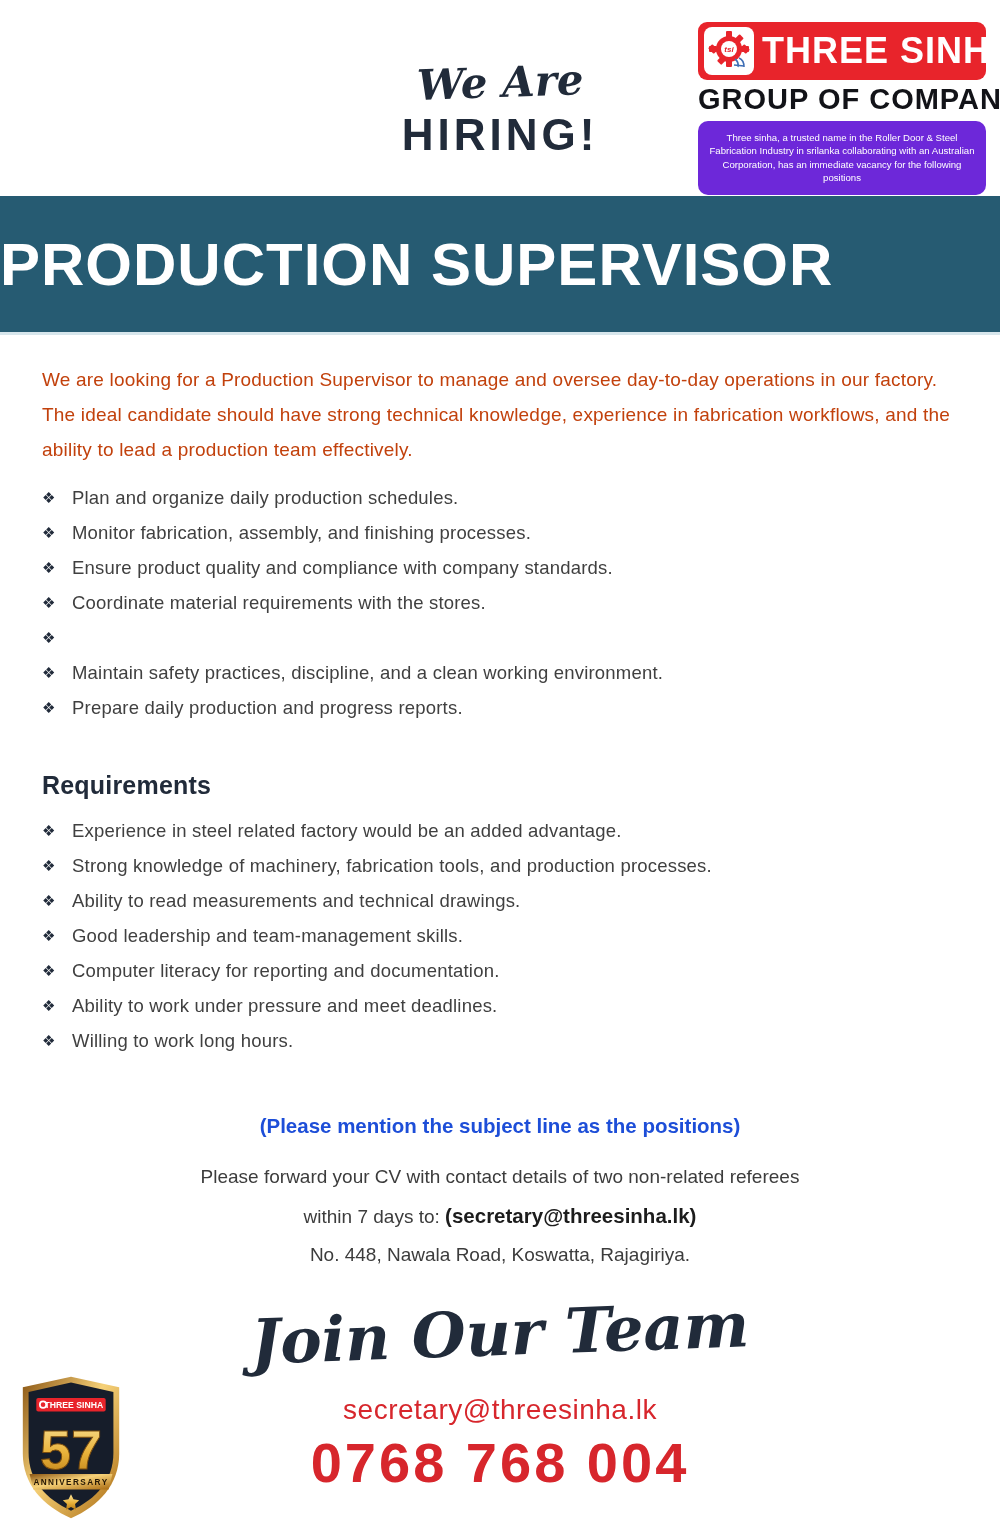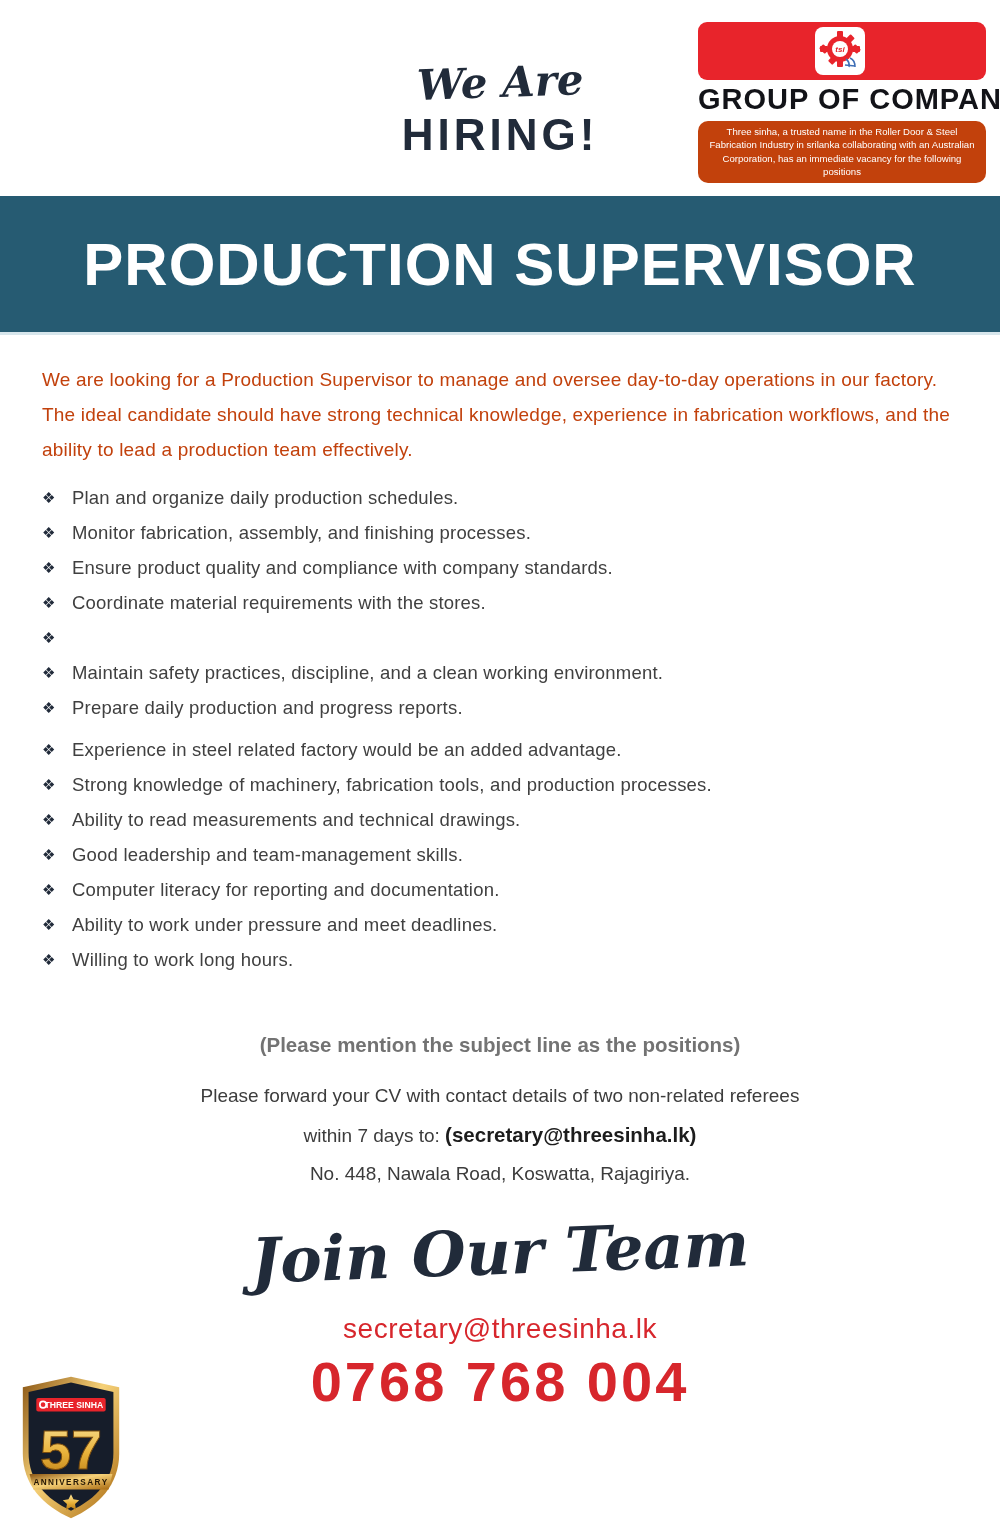--- a/index.html
+++ b/index.html
@@ -28,42 +28,42 @@
     font-size:44px;font-weight:bold;letter-spacing:4px;
     margin-top:6px;
   }
   .logo-block{
     position:absolute;top:22px;right:14px;width:288px;
     text-align:center;
   }
   .logo-red{
     background:#e8242b;border-radius:9px;
     display:flex;align-items:center;gap:8px;
-    padding:5px 10px 5px 6px;height:58px;box-sizing:border-box;flex-direction:column;
+    padding:5px 10px 5px 6px;height:58px;box-sizing:border-box;
   }
   .logo-icon-box{
     background:#ffffff;border-radius:8px;width:50px;height:48px;
     flex:0 0 auto;display:flex;align-items:center;justify-content:center;
   }
   .logo-brand{
     color:#ffffff;font-weight:bold;font-size:36px;letter-spacing:1px;
     white-space:nowrap;flex:1;text-align:center;
   }
   .logo-sub{
     font-size:29px;font-weight:bold;color:#121318;
     letter-spacing:1px;margin-top:3px;white-space:nowrap;
   }
   .logo-pill{
-    background:#c2410c;border-radius:10px;color:#ffffff;
-    font-size:9.6px;line-height:1.4;padding:4px 7px;margin-top:5px;
+    background:#6d28d9;border-radius:10px;color:#ffffff;
+    font-size:9.6px;line-height:1.4;padding:10px 7px;margin-top:5px;
   }
   
   .banner{
     height:139px;background:#265b72;
-    display:flex;align-items:center;justify-content:center;
+    display:flex;align-items:center;justify-content:flex-start;
     border-bottom:3px solid #d7e6ec;box-sizing:border-box;
   }
   .banner-title{
     color:#ffffff;font-weight:bold;font-size:60px;letter-spacing:1px;
     white-space:nowrap;
   }
   
   .intro{
     margin:27px 42px 0 42px;
     font-size:19px;line-height:35px;color:#c2410c;letter-spacing:0.2px;
@@ -73,21 +73,21 @@
     font-size:25px;font-weight:bold;color:#212b3a;letter-spacing:0.2px;
   }
   .bullet-list{margin:20px 42px 0 42px;}
   .bullet-row{display:flex;align-items:flex-start;margin-bottom:13px;}
   .bullet-glyph{
     flex:0 0 auto;width:30px;color:#212b3a;font-size:15px;line-height:22px;
   }
   .bullet-text{font-size:18.5px;line-height:22px;color:#404040;letter-spacing:0.2px;}
   
   .apply{margin-top:62px;text-align:center;color:#2a2a2a;}
-  .apply-subject{font-size:20.5px;font-weight:bold;color:#737373;}
+  .apply-subject{font-size:20.5px;font-weight:bold;color:#1d4ed8;}
   .apply-cv{font-size:19px;margin-top:28px;color:#3c3c3c;}
   .apply-within{font-size:19px;margin-top:16px;color:#3c3c3c;}
   .apply-email{font-weight:bold;font-size:20.5px;color:#1c1c1c;}
   .apply-address{font-size:19px;margin-top:16px;color:#3c3c3c;}
   
   .join-script{
     margin-top:34px;text-align:center;color:#212b3a;
     font-family:"DejaVu Serif",serif;font-style:italic;font-weight:bold;
     font-size:62px;line-height:1.1;transform:rotate(-2deg);
   }
@@ -176,20 +176,21 @@
         <span class="bullet-glyph">❖</span>
         <span class="bullet-text">Maintain safety practices, discipline, and a clean working environment.</span>
       </div>
 
       <div class="bullet-row">
         <span class="bullet-glyph">❖</span>
         <span class="bullet-text">Prepare daily production and progress reports.</span>
       </div>
     </div>
 
+  <div class="section-heading">Requirements</div>
   <div class="bullet-list">
 
       <div class="bullet-row">
         <span class="bullet-glyph">❖</span>
         <span class="bullet-text">Experience in steel related factory would be an added advantage.</span>
       </div>
 
       <div class="bullet-row">
         <span class="bullet-glyph">❖</span>
         <span class="bullet-text">Strong knowledge of machinery, fabrication tools, and production processes.</span>

